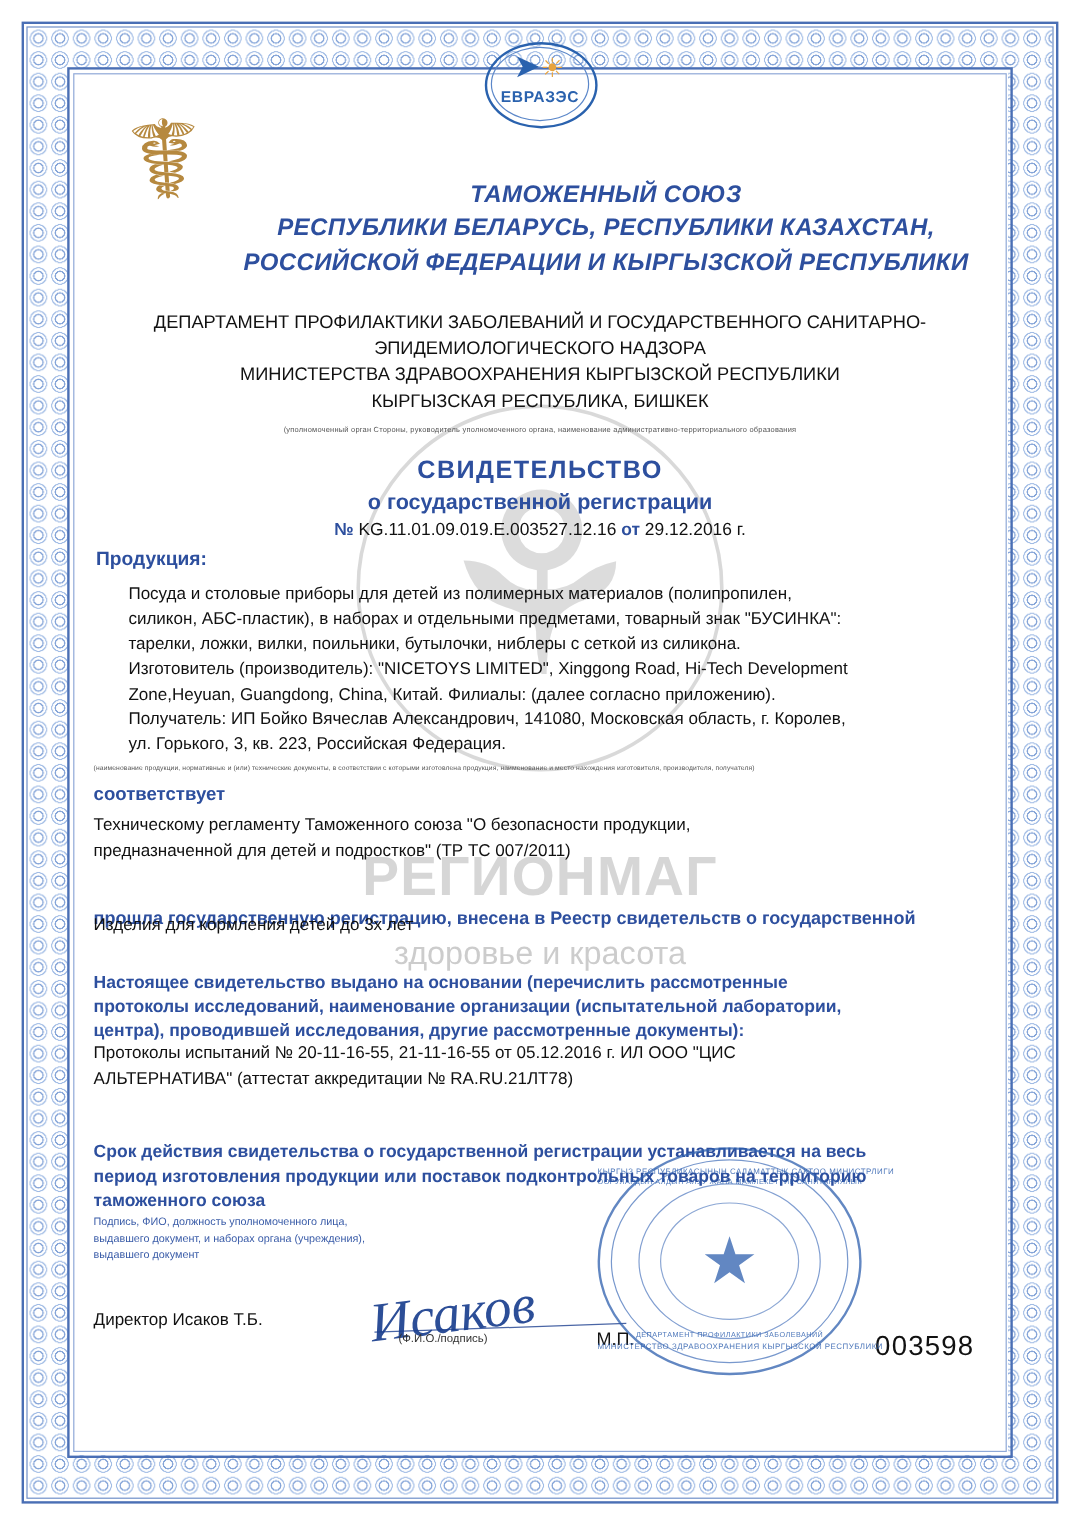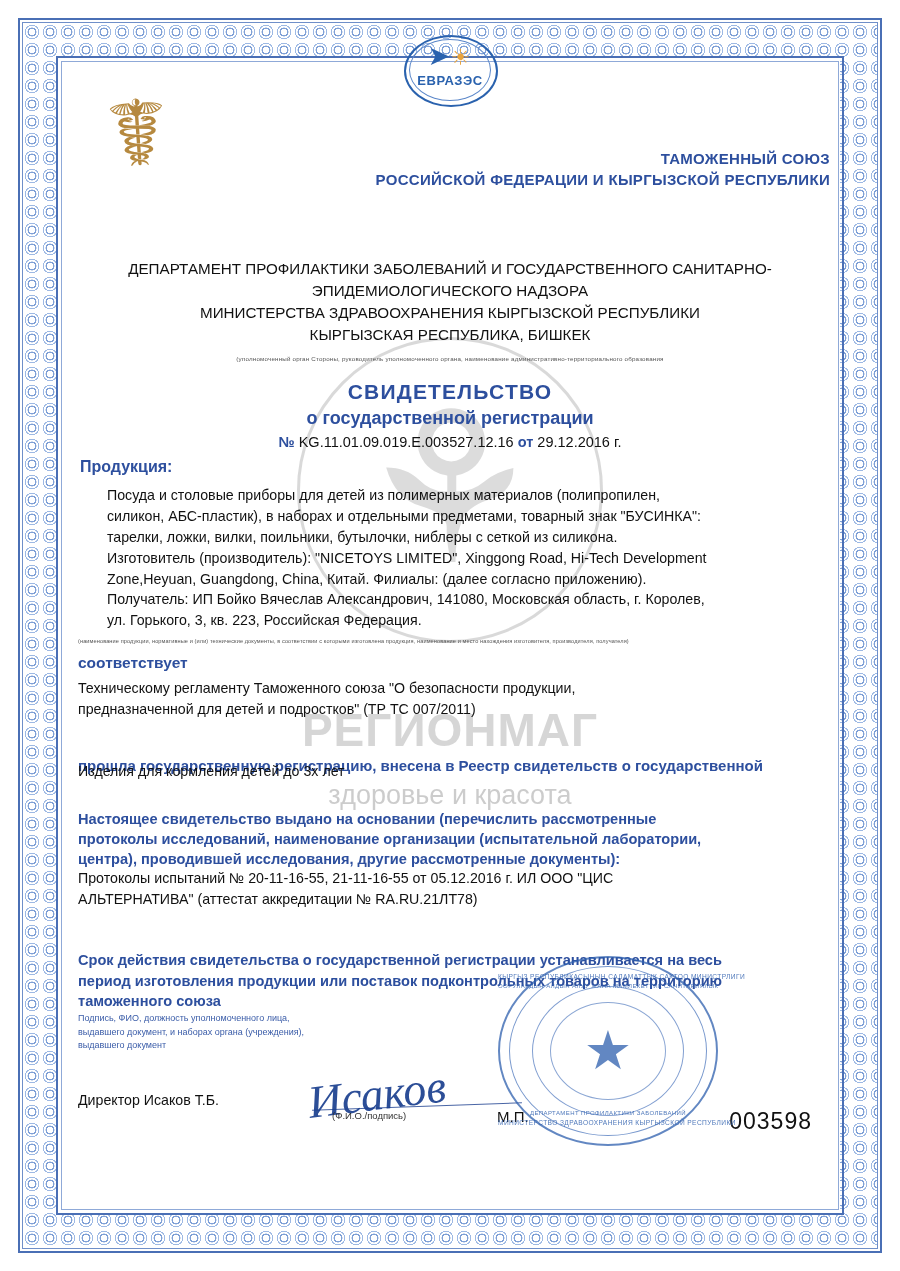--- a/index.html
+++ b/index.html
@@ -163,26 +163,27 @@
     font-size: 92px;
     line-height: 1;
     font-family: "DejaVu Sans", sans-serif;
     transform: rotate(-4deg);
   }
 
   .ts-head {
     position: absolute;
     left: 110px; right: 0;
     top: 118px;
-    text-align: right;
-    color: #2d4f9e;
-    font-weight: bold;
-    font-size: 15px;
+    text-align: center;
+    color: #2d4f9e;
+    font-weight: bold;
+    font-size: 20px;
     line-height: 1.42;
     letter-spacing: 0.3px;
+    font-style: italic;
   }
 
   .dept {
     position: absolute;
     left: 10px; right: 10px;
     top: 228px;
     text-align: center;
     font-size: 15.2px;
     line-height: 1.45;
     color: #111;
@@ -464,20 +465,21 @@
       <div class="logo-ell"></div>
       <div class="logo-ell2"></div>
       <div class="logo-swoosh">➤<span class="sun">☀</span></div>
       <div class="logo-text">ЕВРАЗЭС</div>
     </div>
 
     <div class="emblem">☤</div>
 
     <div class="ts-head">
       <div>ТАМОЖЕННЫЙ СОЮЗ</div>
+      <div>РЕСПУБЛИКИ БЕЛАРУСЬ, РЕСПУБЛИКИ КАЗАХСТАН,</div>
       <div>РОССИЙСКОЙ ФЕДЕРАЦИИ И КЫРГЫЗСКОЙ РЕСПУБЛИКИ</div>
     </div>
 
     <div class="dept">
       <div>ДЕПАРТАМЕНТ ПРОФИЛАКТИКИ ЗАБОЛЕВАНИЙ И ГОСУДАРСТВЕННОГО САНИТАРНО-</div>
       <div>ЭПИДЕМИОЛОГИЧЕСКОГО НАДЗОРА</div>
       <div>МИНИСТЕРСТВА ЗДРАВООХРАНЕНИЯ КЫРГЫЗСКОЙ РЕСПУБЛИКИ</div>
       <div>КЫРГЫЗСКАЯ РЕСПУБЛИКА, БИШКЕК</div>
     </div>
 

